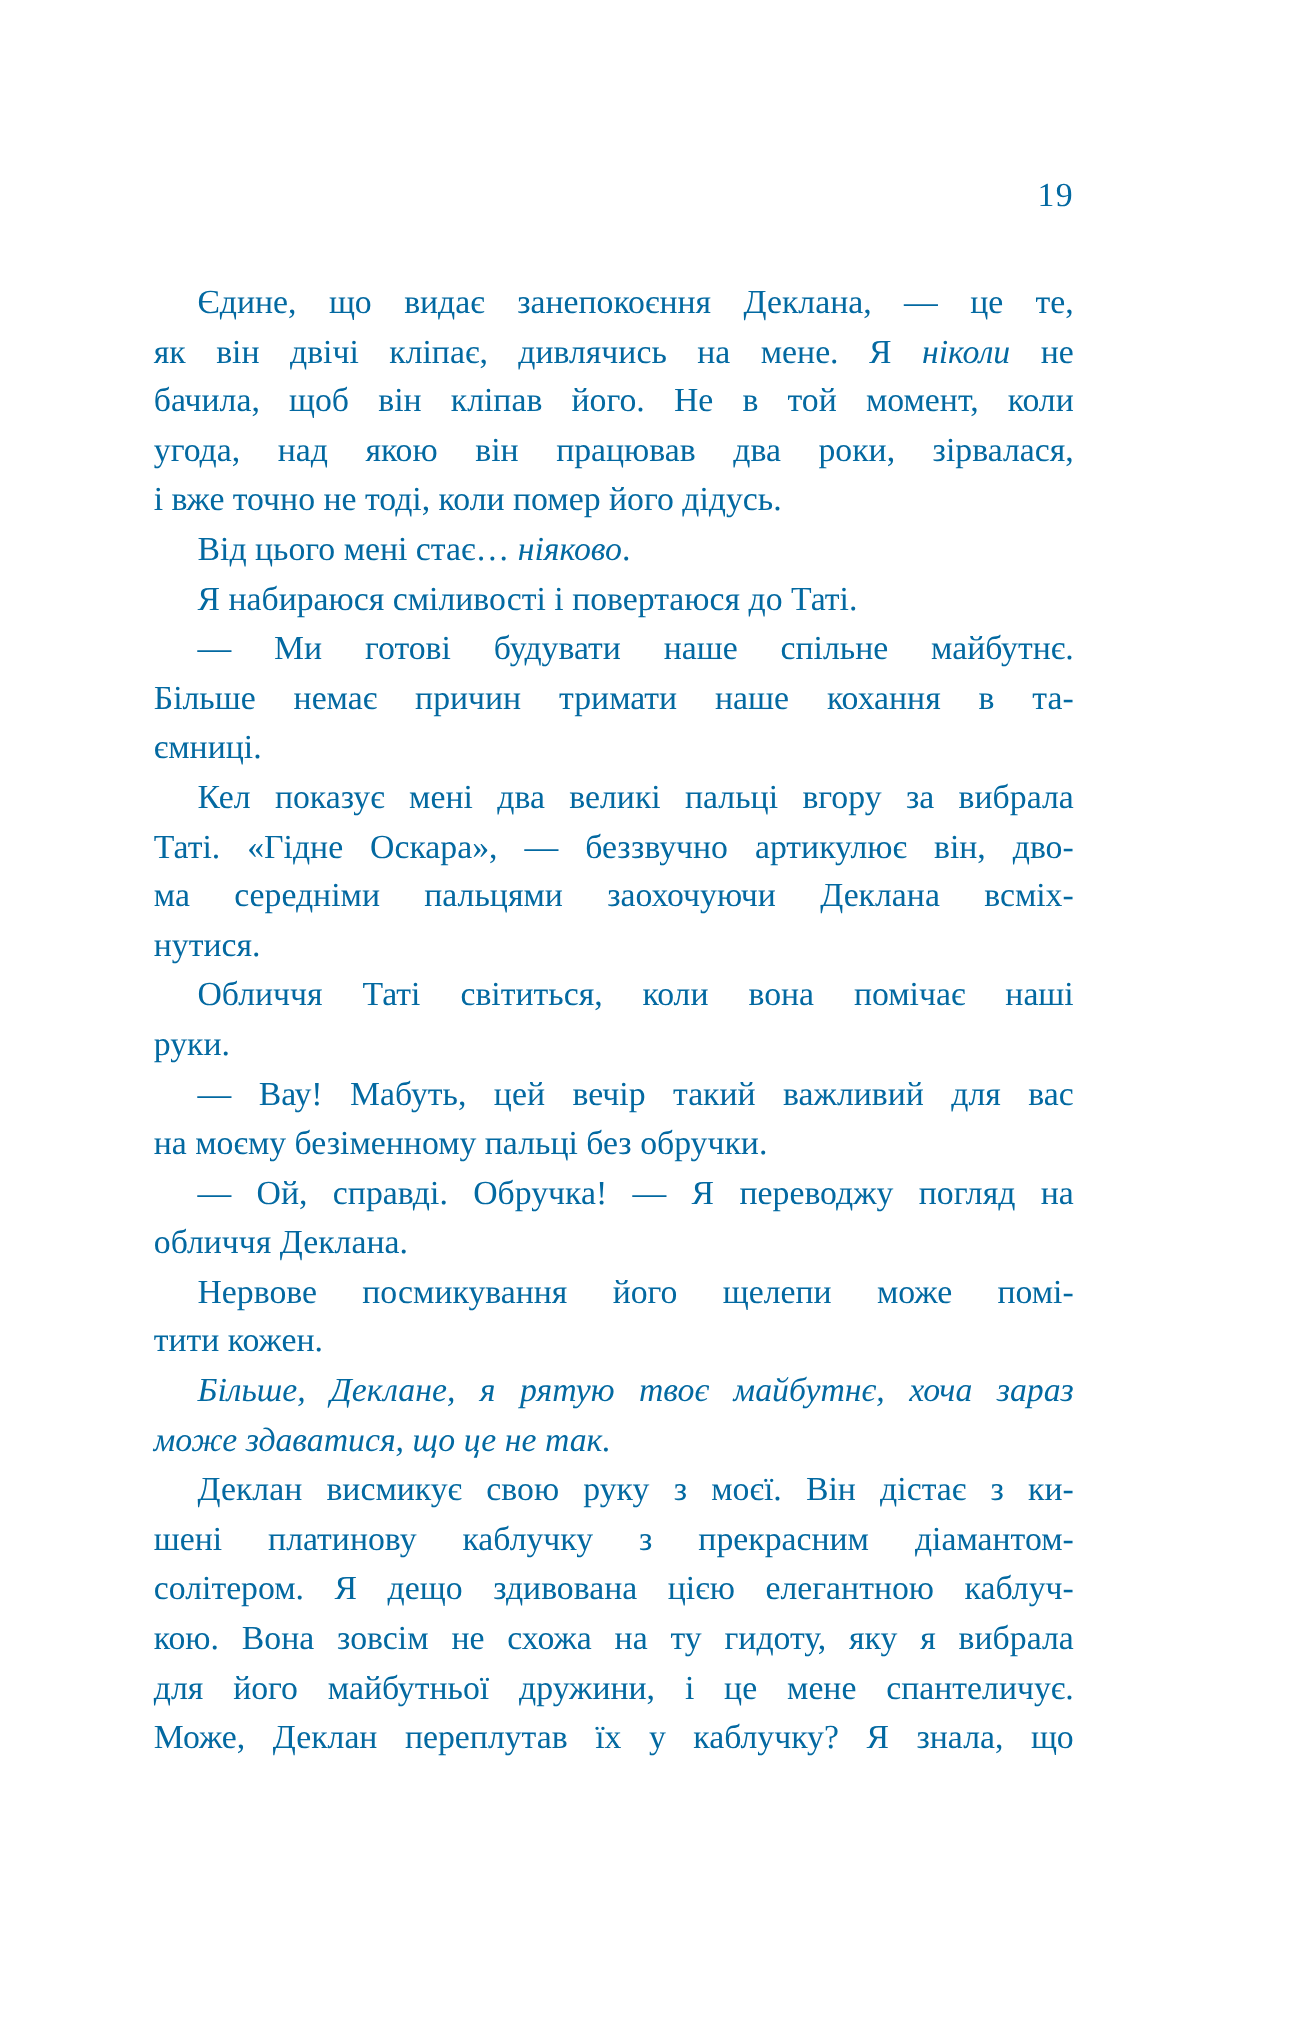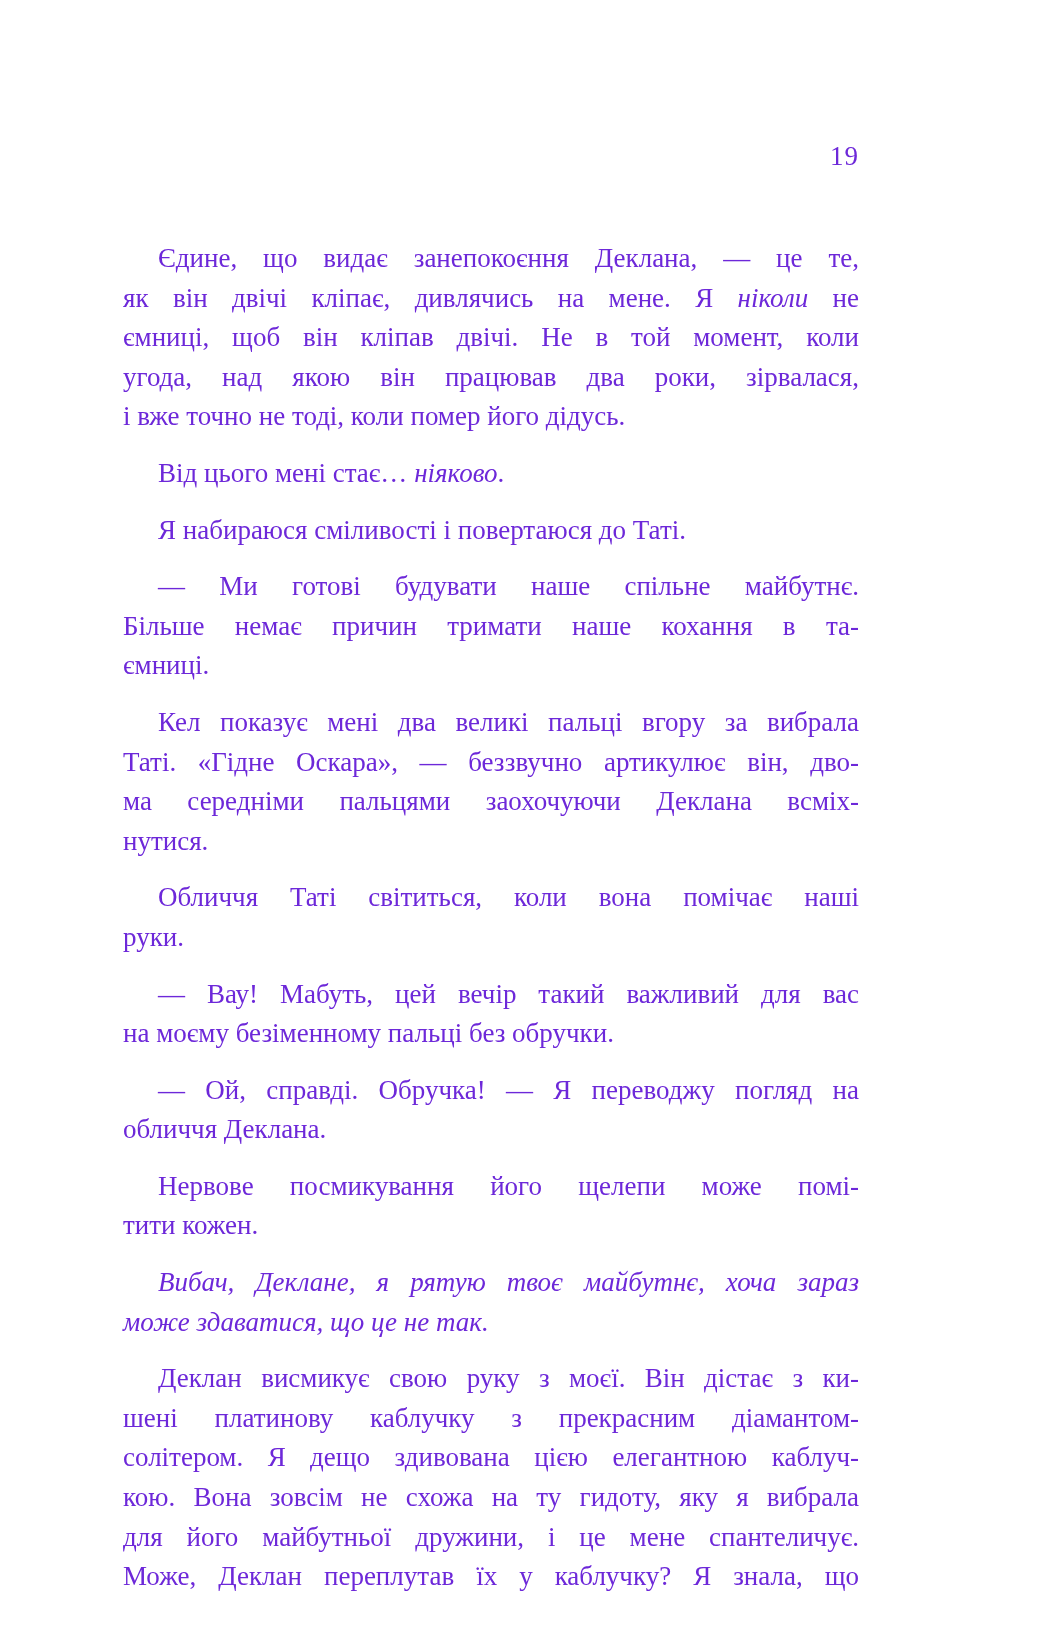--- a/index.html
+++ b/index.html
@@ -5,21 +5,21 @@
   html, body {
     margin: 0;
     padding: 0;
     background: #ffffff;
   }
   .page {
     position: relative;
     width: 1040px;
     height: 1630px;
     background: #ffffff;
-    color: #6d28d9;
+    color: #0369a1;
     font-family: "Liberation Serif", serif;
     overflow: hidden;
   }
   .page-number {
     position: absolute;
     top: 141px;
     left: 123px;
     width: 736px;
     text-align: right;
     font-size: 27px;
@@ -36,34 +36,33 @@
   }
   .paragraph { margin: 0; }
   .line {
     text-align: justify;
   }
   .line.j {
     text-align-last: justify;
   }
   .line.first {
     text-indent: 35px;
-    margin-top: 17px;
   }
   .seg-i { font-style: italic; }
 </style>
 </head>
 <body>
 
 <div class="page">
   <div class="page-number">19</div>
   <div class="body-text" id="body-text">
       <div class="paragraph">
         <div class="line j first"><span class="seg">Єдине, що видає занепокоєння Деклана, — це те,</span></div>
         <div class="line j"><span class="seg">як він двічі кліпає, дивлячись на мене. Я </span><span class="seg-i">ніколи</span><span class="seg"> не</span></div>
-        <div class="line j"><span class="seg">ємниці, щоб він кліпав двічі. Не в той момент, коли</span></div>
+        <div class="line j"><span class="seg">бачила, щоб він кліпав його. Не в той момент, коли</span></div>
         <div class="line j"><span class="seg">угода, над якою він працював два роки, зірвалася,</span></div>
         <div class="line"><span class="seg">і вже точно не тоді, коли помер його дідусь.</span></div>
       </div>
       <div class="paragraph">
         <div class="line first"><span class="seg">Від цього мені стає… </span><span class="seg-i">ніяково</span><span class="seg">.</span></div>
       </div>
       <div class="paragraph">
         <div class="line first"><span class="seg">Я набираюся сміливості і повертаюся до Таті.</span></div>
       </div>
       <div class="paragraph">
@@ -87,21 +86,21 @@
       </div>
       <div class="paragraph">
         <div class="line j first"><span class="seg">— Ой, справді. Обручка! — Я переводжу погляд на</span></div>
         <div class="line"><span class="seg">обличчя Деклана.</span></div>
       </div>
       <div class="paragraph">
         <div class="line j first"><span class="seg">Нервове посмикування його щелепи може помі-</span></div>
         <div class="line"><span class="seg">тити кожен.</span></div>
       </div>
       <div class="paragraph">
-        <div class="line j first"><span class="seg-i">Вибач, Деклане, я рятую твоє майбутнє, хоча зараз</span></div>
+        <div class="line j first"><span class="seg-i">Більше, Деклане, я рятую твоє майбутнє, хоча зараз</span></div>
         <div class="line"><span class="seg-i">може здаватися, що це не так.</span></div>
       </div>
       <div class="paragraph">
         <div class="line j first"><span class="seg">Деклан висмикує свою руку з моєї. Він дістає з ки-</span></div>
         <div class="line j"><span class="seg">шені платинову каблучку з прекрасним діамантом-</span></div>
         <div class="line j"><span class="seg">солітером. Я дещо здивована цією елегантною каблуч-</span></div>
         <div class="line j"><span class="seg">кою. Вона зовсім не схожа на ту гидоту, яку я вибрала</span></div>
         <div class="line j"><span class="seg">для його майбутньої дружини, і це мене спантеличує.</span></div>
         <div class="line j"><span class="seg">Може, Деклан переплутав їх у каблучку? Я знала, що</span></div>
       </div>

